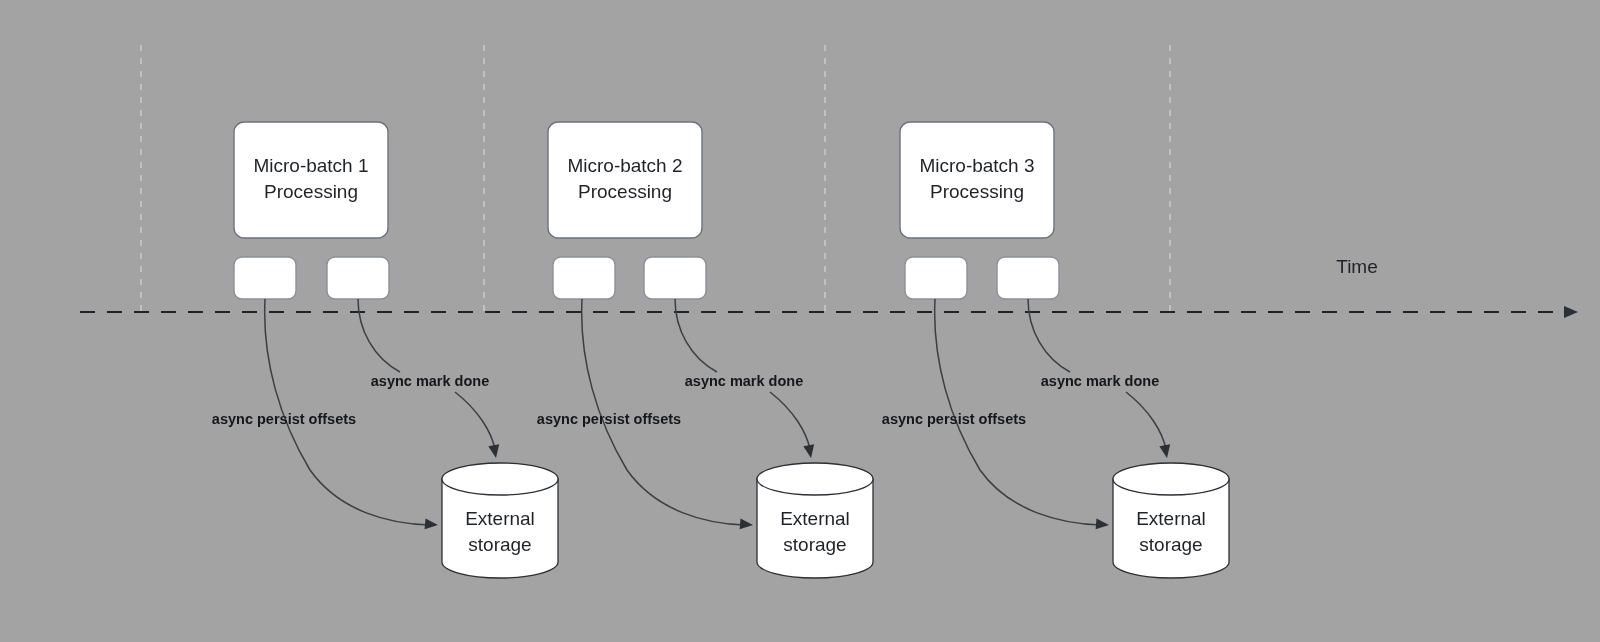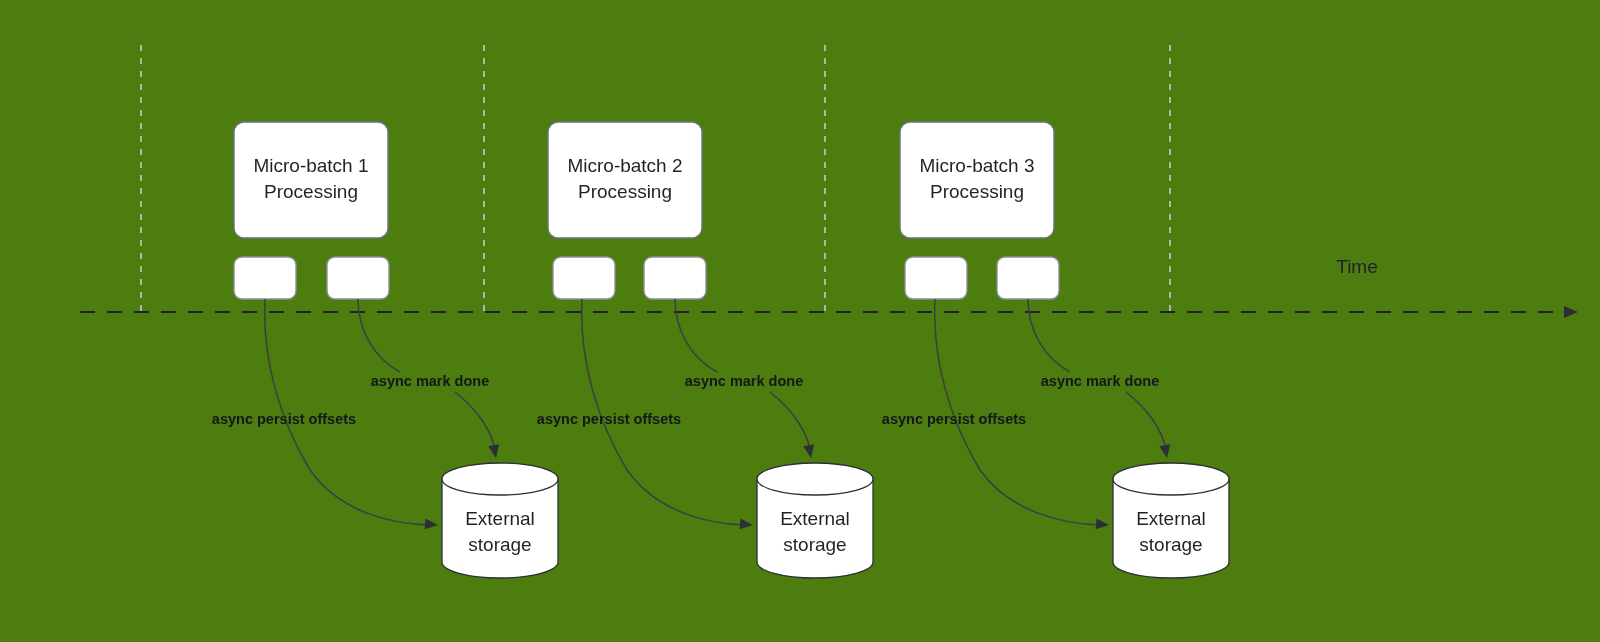--- a/index.html
+++ b/index.html
@@ -10,21 +10,21 @@
   body {
     width: 1600px;
     height: 642px;
     font-family: "Liberation Sans", sans-serif;
     overflow: hidden;
   }
   #canvas {
     position: relative;
     width: 1600px;
     height: 642px;
-    background: #4d7c0f;
+    background: #a3a3a3;
   }
   #diagram-svg {
     position: absolute;
     top: 0;
     left: 0;
     width: 1600px;
     height: 642px;
   }
   .node-text {
     font-family: "Liberation Sans", sans-serif;

